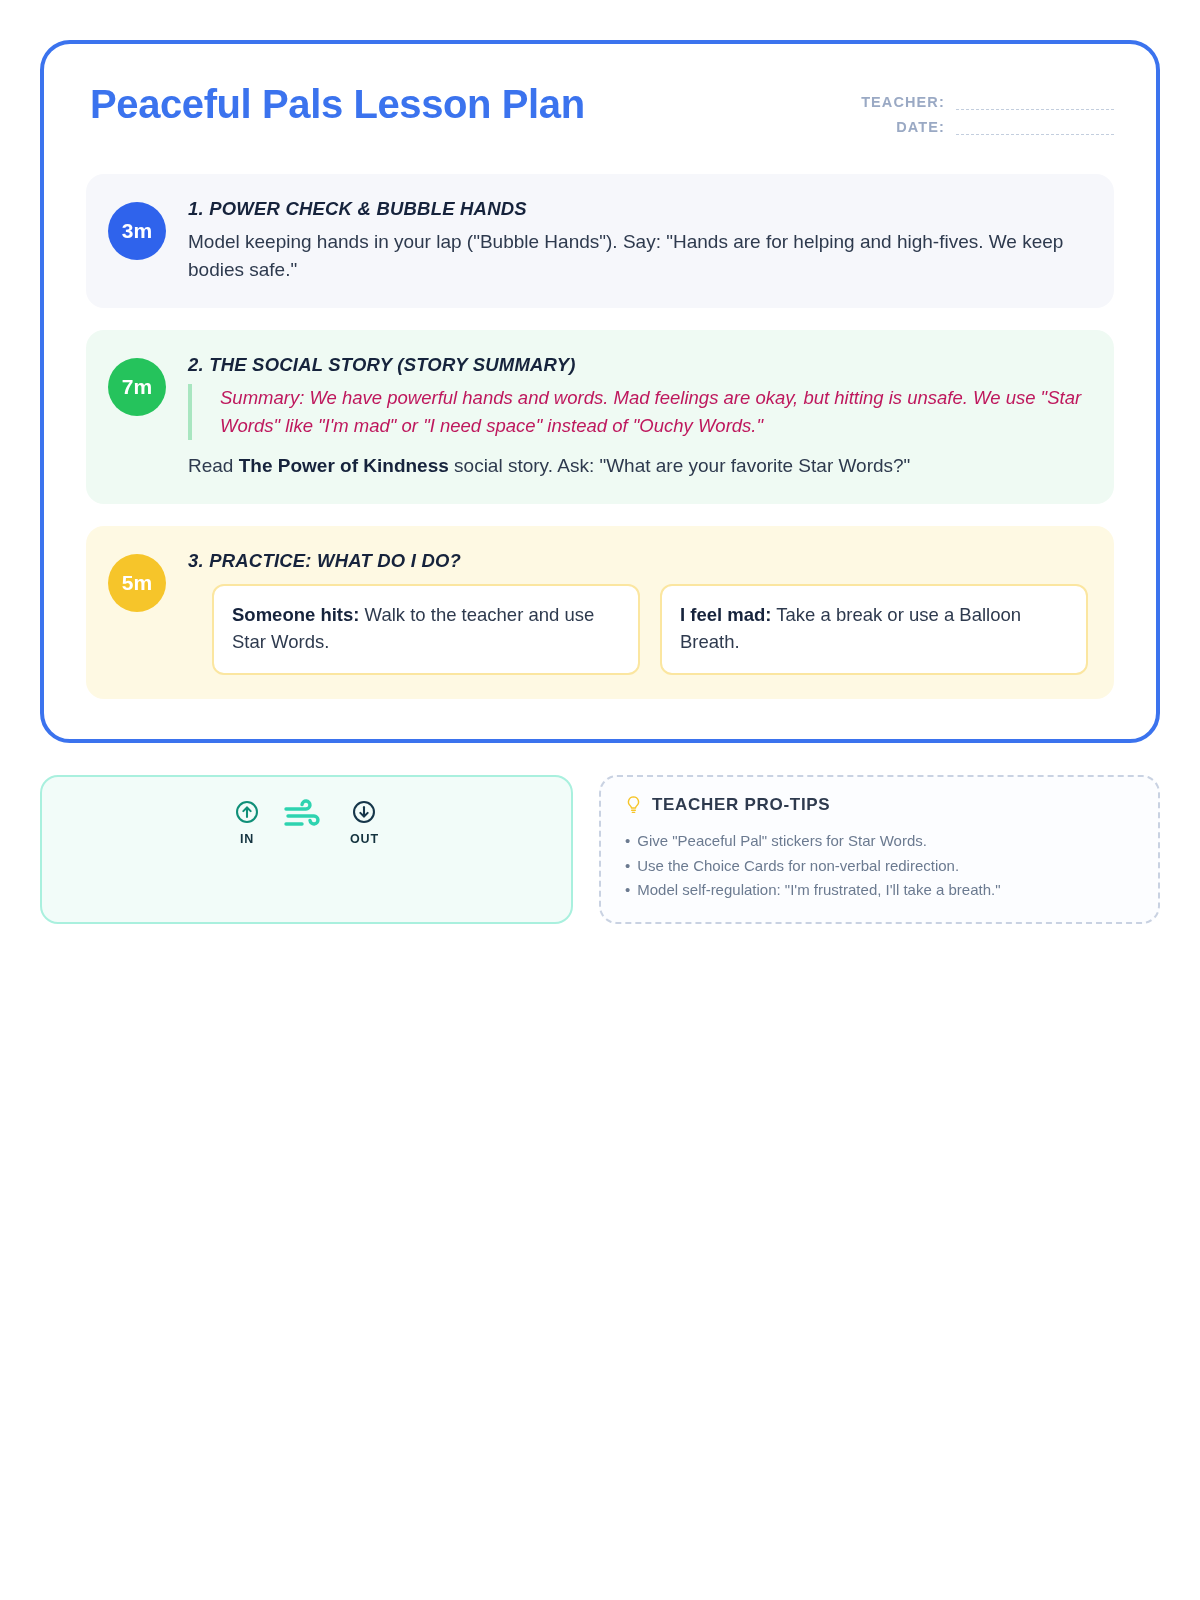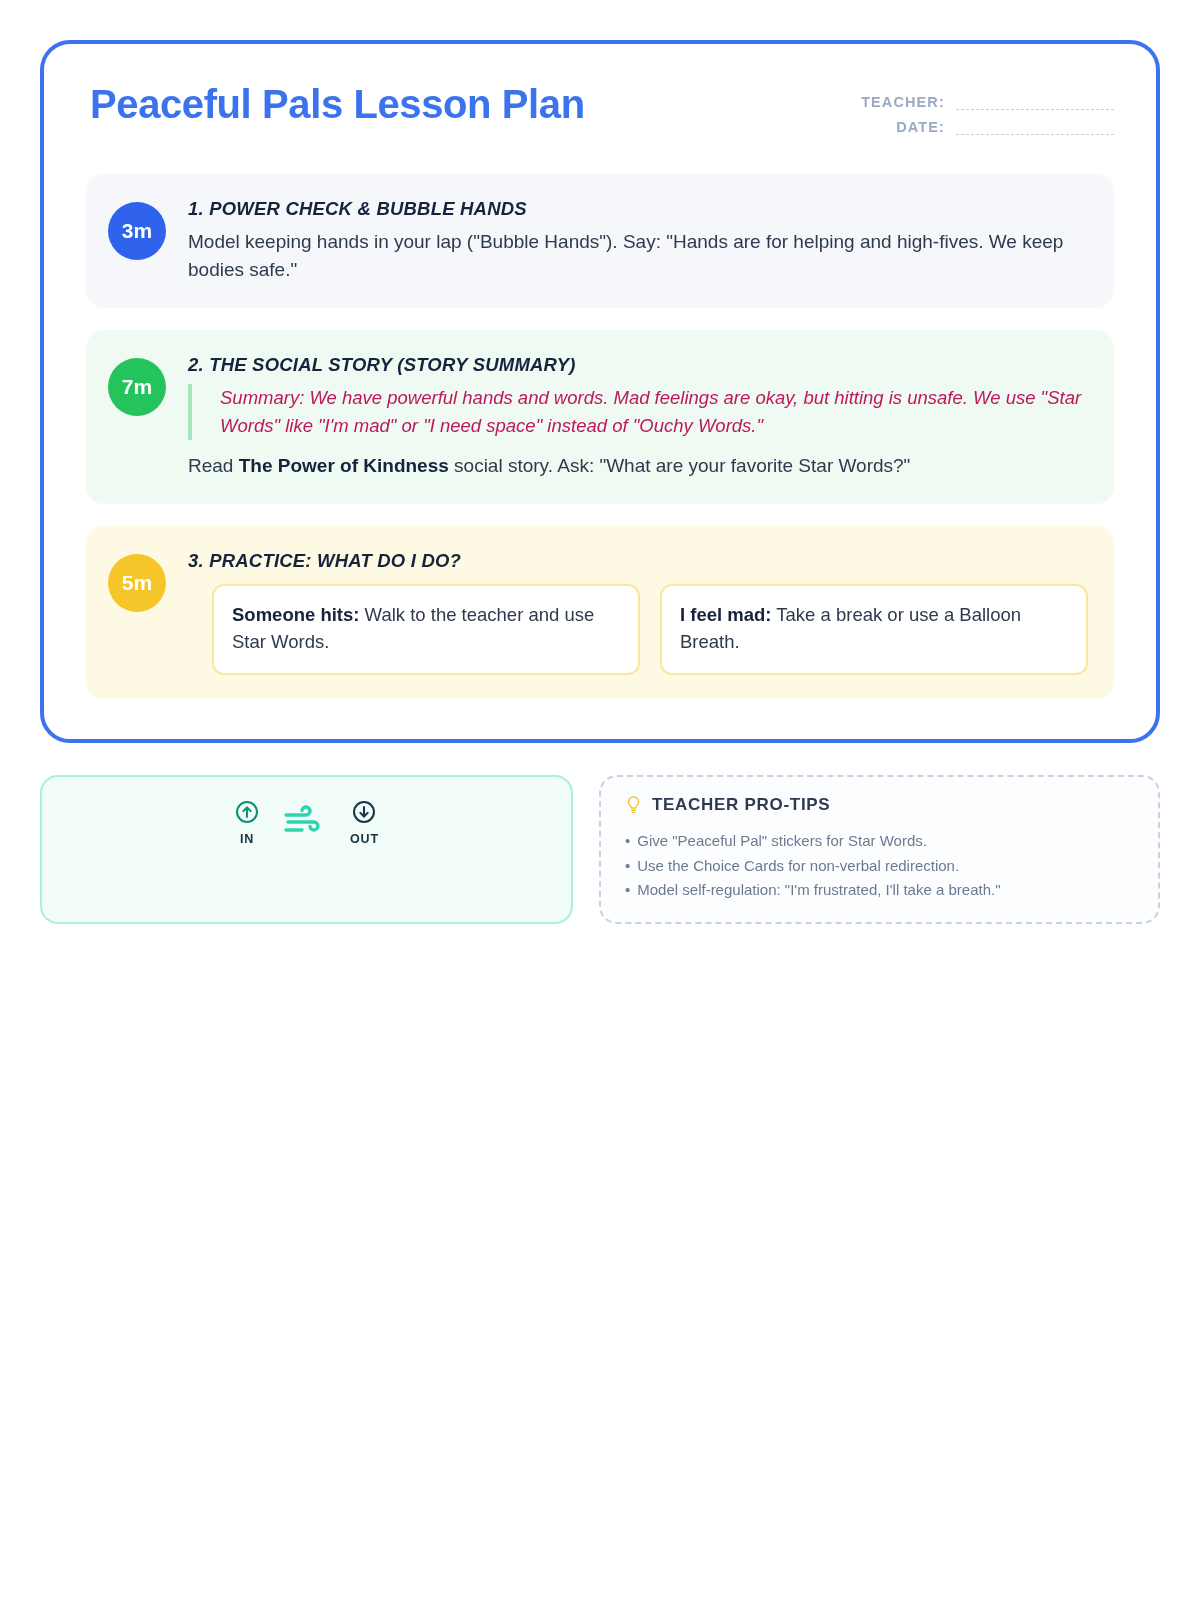--- a/index.html
+++ b/index.html
@@ -174,21 +174,20 @@
   }
   .quick-skill-title {
     font-size: 17px;
     font-weight: bold;
     color: #0f8f78;
     letter-spacing: 0.6px;
     margin: 0 0 14px 0;
   }
   .breath-row {
     display: flex;
-    align-items: center;
     justify-content: center;
     gap: 22px;
   }
   .breath-item {
     display: flex;
     flex-direction: column;
     align-items: center;
     gap: 3px;
   }
   .breath-label {

